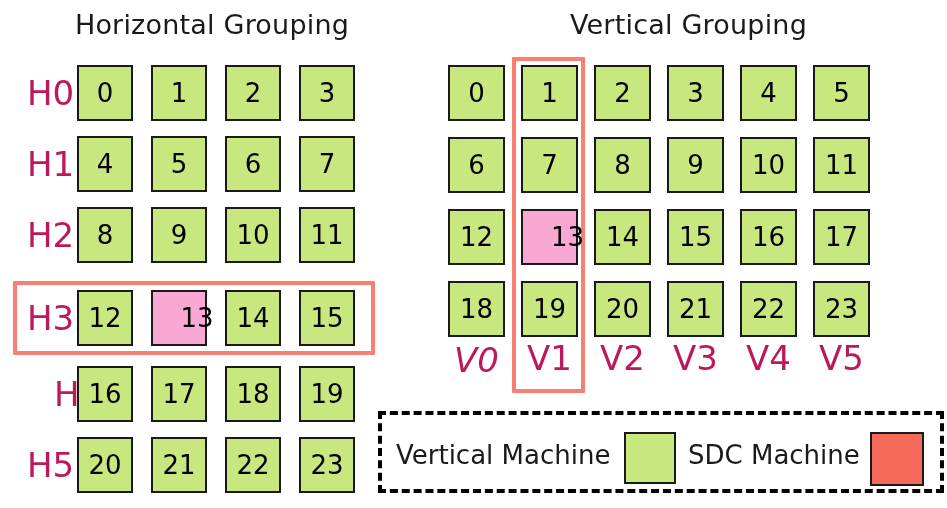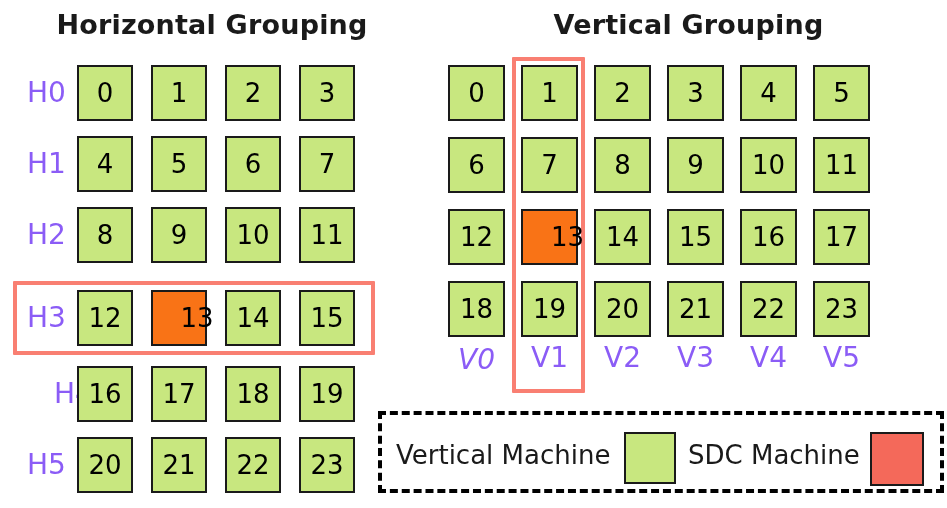--- a/index.html
+++ b/index.html
@@ -19,48 +19,48 @@
     background: #ffffff;
     overflow: hidden;
   }
   .panel-title {
     position: absolute;
     font-size: 27px;
     line-height: 30px;
     color: #1a1a1a;
     white-space: nowrap;
     text-align: center;
-    font-weight: 700;
+    font-weight: 400;
     letter-spacing: 0.2px;
   }
   #title-horizontal { left: 0px;   top: 10px; width: 424px; }
   #title-vertical   { left: 430px; top: 10px; width: 517px; }
 
   
   .cell {
     position: absolute;
     box-sizing: border-box;
     border: 2px solid #1a1a1a;
     display: flex;
     align-items: center;
     justify-content: center;
     font-size: 26px;
     line-height: 1;
     color: #000000;
     font-weight: 400;
   }
   .cell.healthy { background: #c8e77f; }
-  .cell.sdc     { background: #f97316; padding-left: 36px; }
+  .cell.sdc     { background: #f9a8d4; padding-left: 36px; }
 
   
   .axis-label {
     position: absolute;
-    font-size: 28px;
+    font-size: 34px;
     line-height: 1;
-    color: #8b5cf6;
+    color: #be185d;
     display: flex;
     align-items: center;
     white-space: nowrap;
     text-align: right;
   }
   .row-label { justify-content: flex-start; }
   .col-label { justify-content: center; }
 
   
   .group-highlight {

